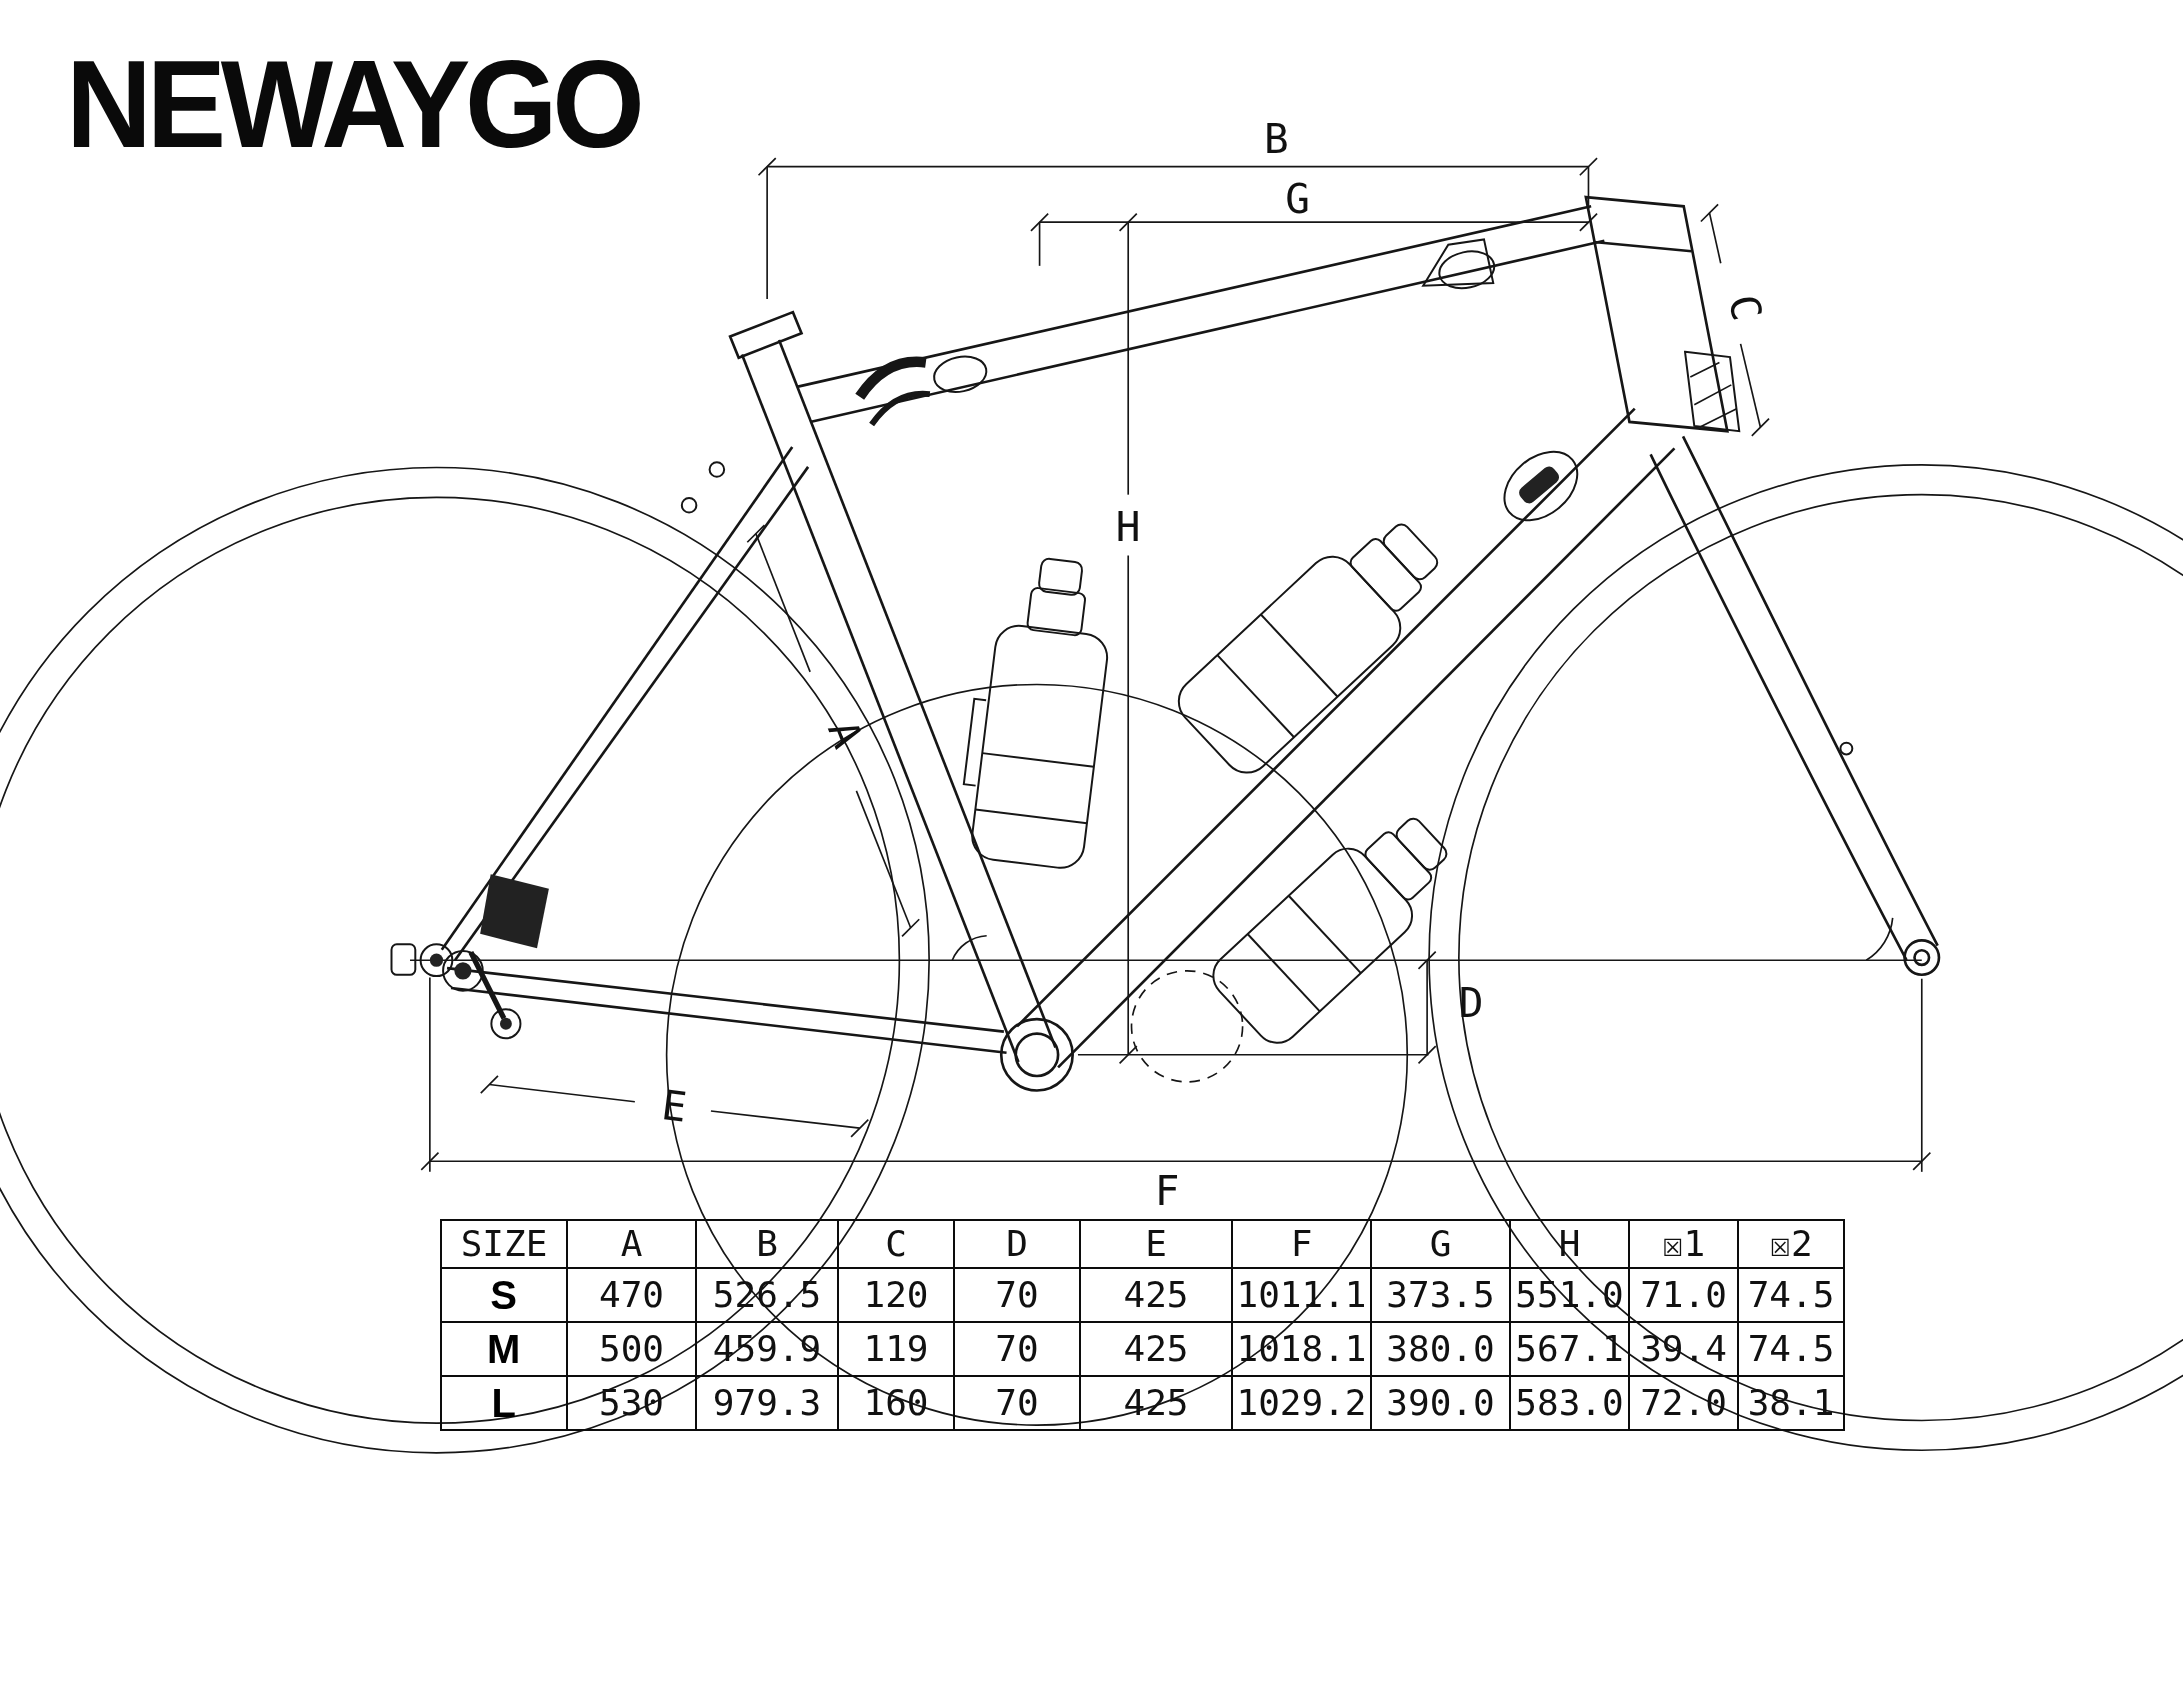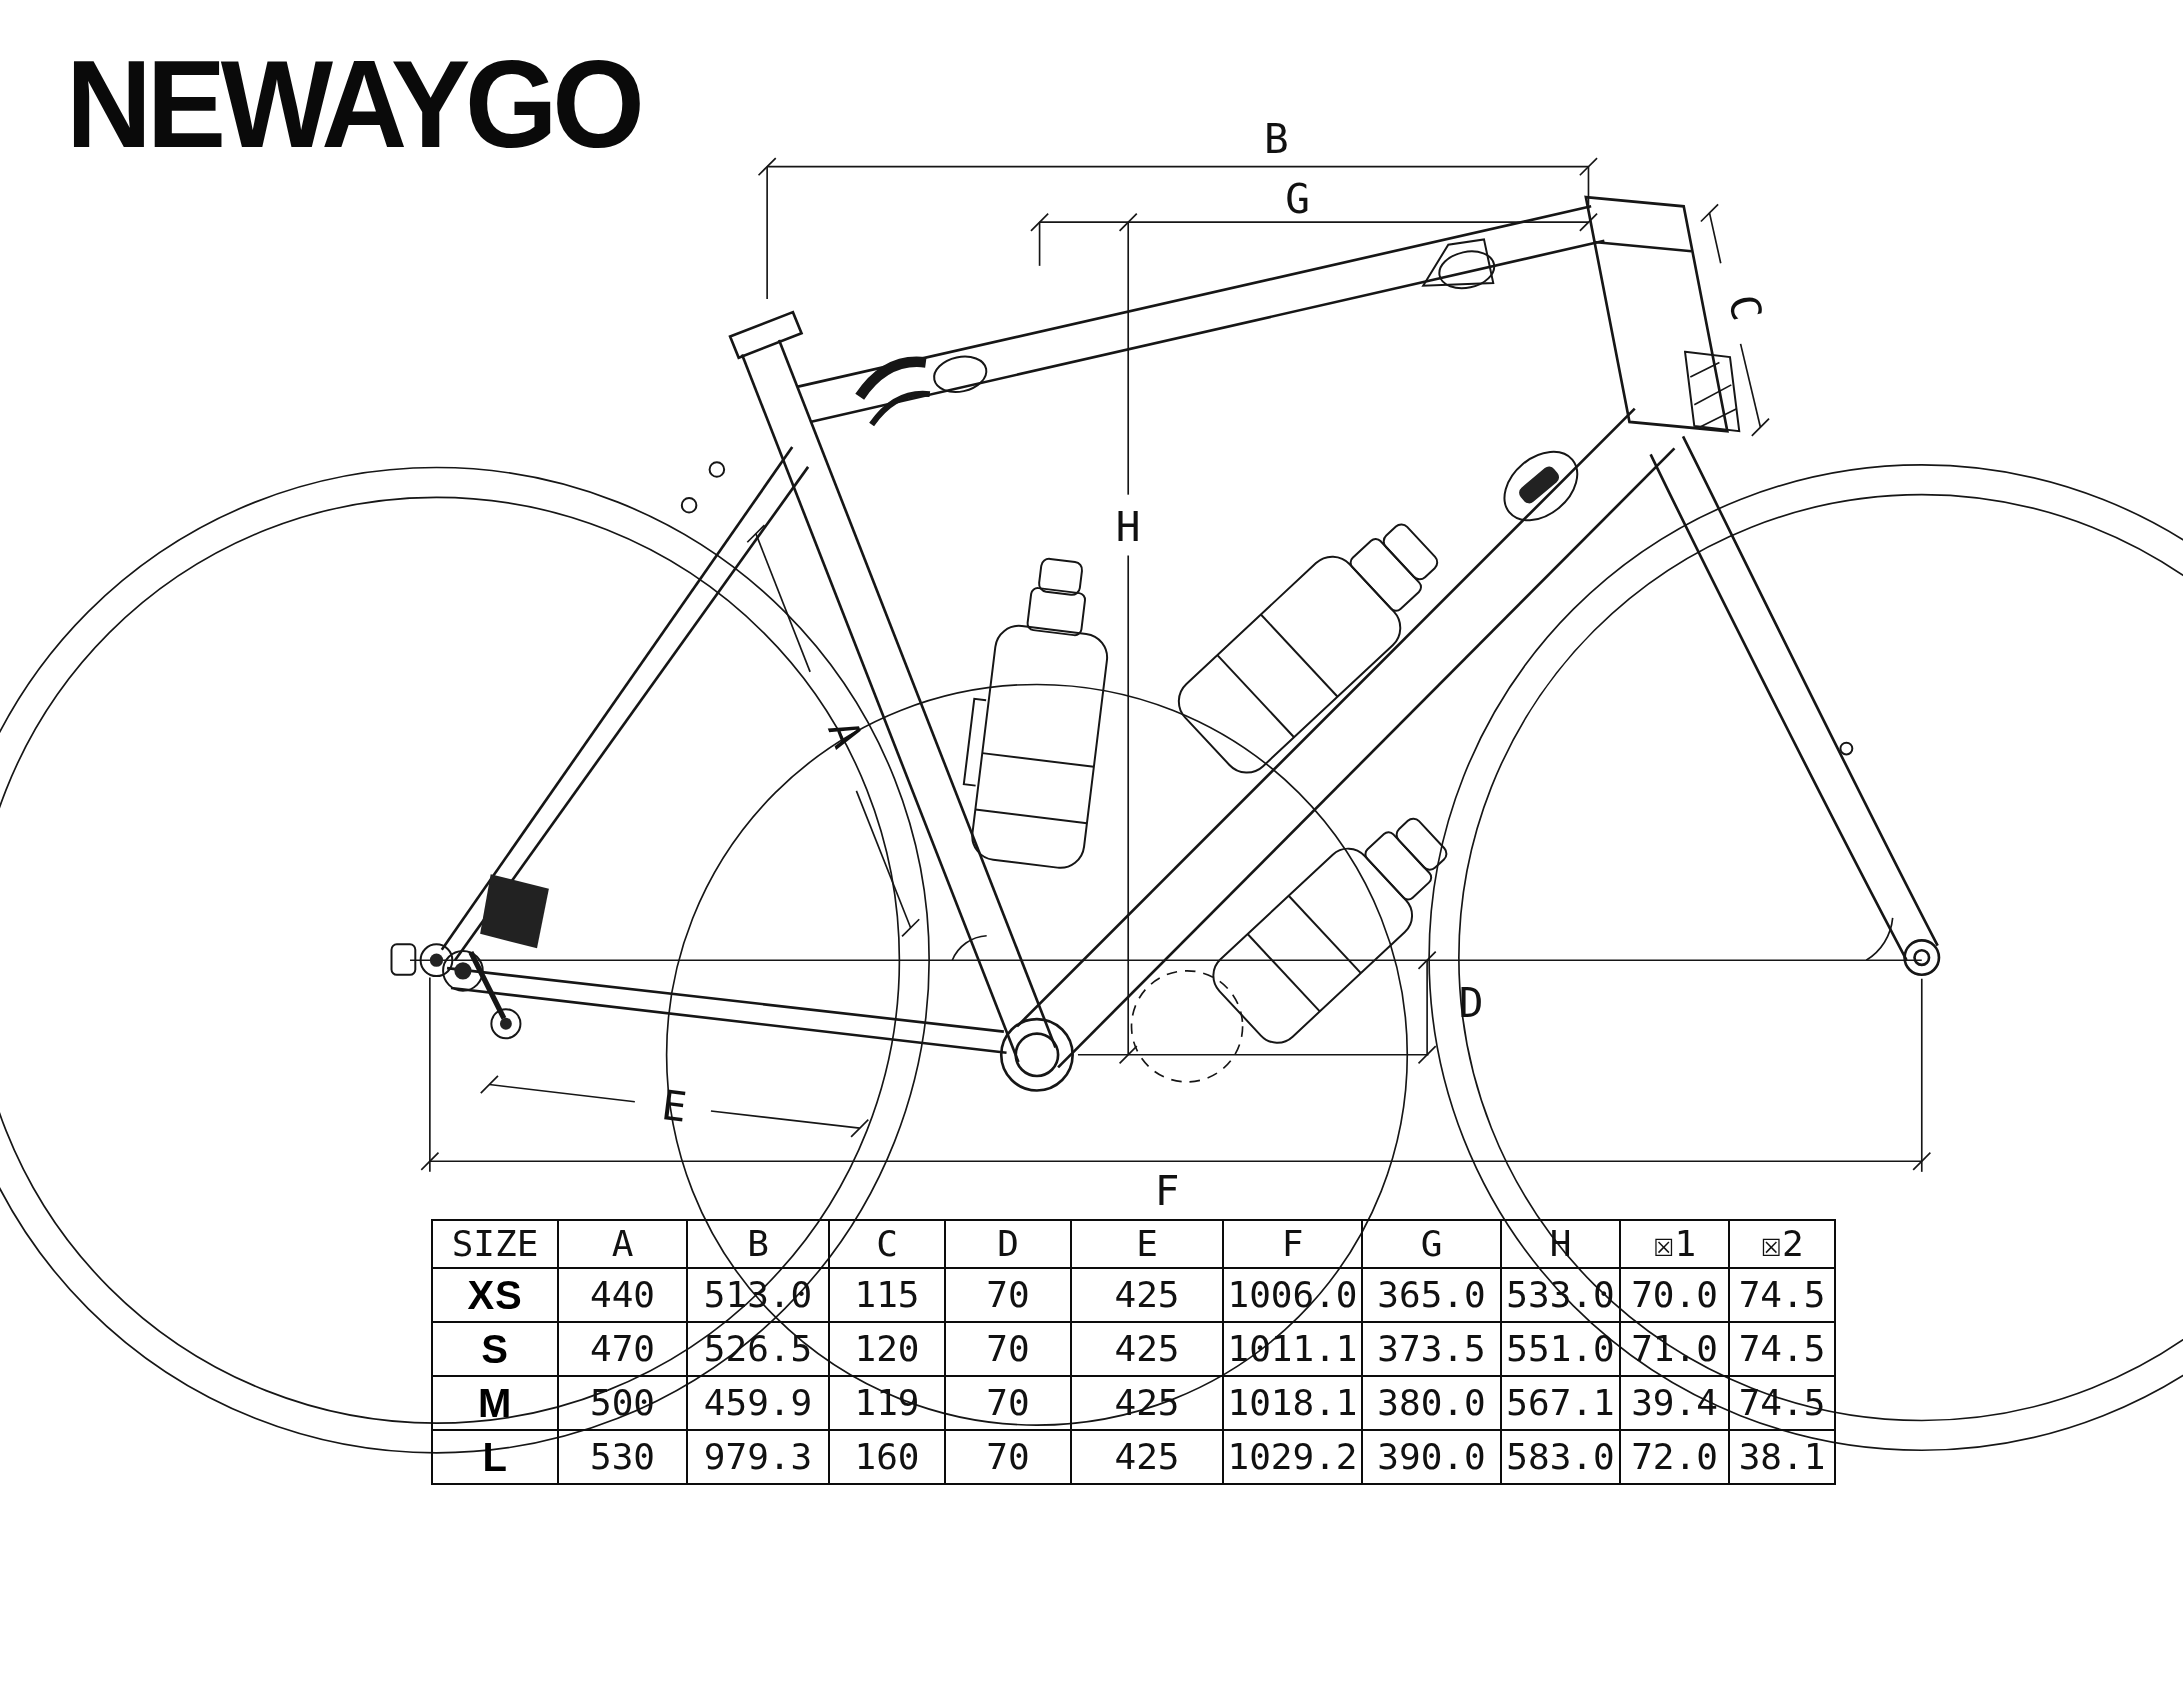--- a/index.html
+++ b/index.html
@@ -5,21 +5,21 @@
   html,body{margin:0;padding:0;background:#fff;}
   #page{position:relative;width:2183px;height:1687px;background:#fff;overflow:hidden;
         font-family:"DejaVu Sans Mono",monospace;color:#111;}
   #drawing{position:absolute;left:0;top:0;width:2183px;height:1687px;}
   #logo{position:absolute;left:66px;top:32px;
         font-family:"Liberation Sans",sans-serif;font-weight:900;
         font-size:119px;letter-spacing:-5.3px;color:#0a0a0a;
         transform:scaleY(1.05);transform-origin:left top;}
   
   #geo-table-wrap{position:absolute;left:431px;top:1219px;width:1402px;}
-  table.geo{border-collapse:collapse;table-layout:fixed;width:100%;background:transparent;}
+  table.geo{border-collapse:collapse;table-layout:fixed;width:100%;background:transparent;margin-left:9px;}
   table.geo th,table.geo td{
       border:2.6px solid #0c0c0c;text-align:center;vertical-align:middle;
       font-family:"DejaVu Sans Mono","DejaVu Sans",monospace;font-weight:400;
       font-size:36px;color:#111;background:transparent;padding:0;height:52px;line-height:1;}
   table.geo thead th{height:46px;}
   table.geo td.size{font-family:"Liberation Sans",sans-serif;font-weight:900;
       font-size:40px;letter-spacing:0.7px;color:#000;}
   svg text{font-family:"DejaVu Sans Mono",monospace;font-size:62px;fill:#111;}
 </style>
 </head>
@@ -213,33 +213,20 @@
           <th>E</th>
           <th>F</th>
           <th>G</th>
           <th>H</th>
           <th>☒1</th>
           <th>☒2</th>
         </tr>
       </thead>
       <tbody>
         <tr>
-          <td class="size">XS</td>
-          <td>440</td>
-          <td>513.0</td>
-          <td>115</td>
-          <td>70</td>
-          <td>425</td>
-          <td>1006.0</td>
-          <td>365.0</td>
-          <td>533.0</td>
-          <td>70.0</td>
-          <td>74.5</td>
-        </tr>
-        <tr>
           <td class="size">S</td>
           <td>470</td>
           <td>526.5</td>
           <td>120</td>
           <td>70</td>
           <td>425</td>
           <td>1011.1</td>
           <td>373.5</td>
           <td>551.0</td>
           <td>71.0</td>

